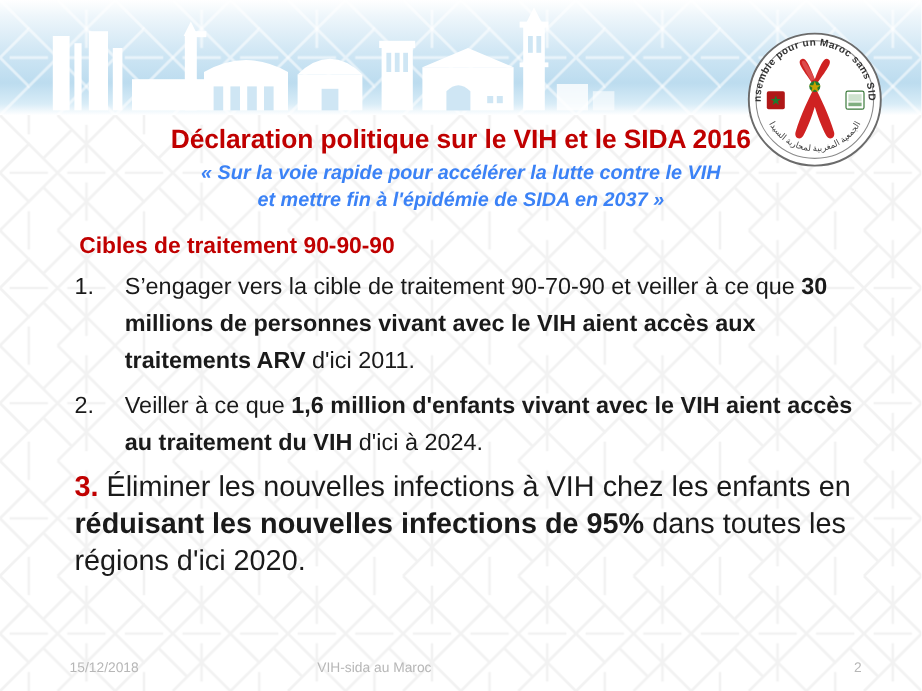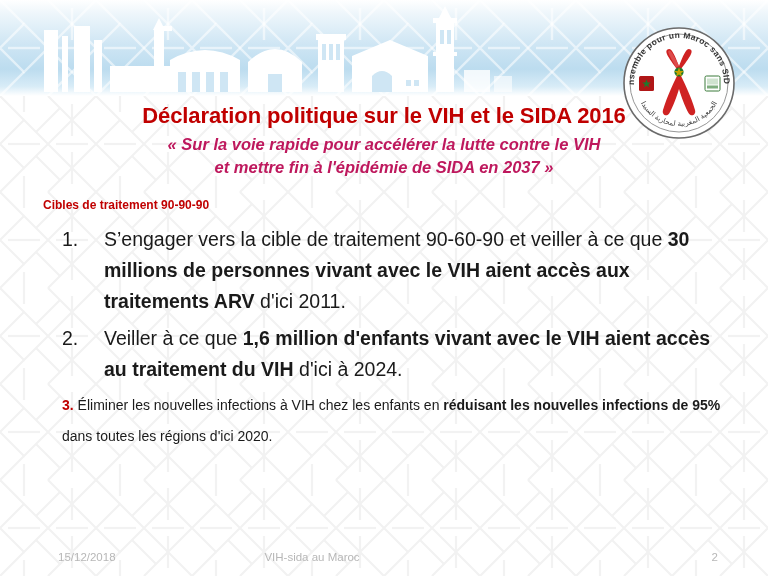--- a/index.html
+++ b/index.html
@@ -75,43 +75,43 @@
   }
   #main-title {
     color: #C00000;
     font-size: 22px;
     font-weight: bold;
     line-height: 28px;
     letter-spacing: -0.1px;
     white-space: nowrap;
   }
   #subtitle {
-    color: #be185d;
+    color: #3b82f6;
     font-size: 16.5px;
     font-weight: bold;
     font-style: italic;
     line-height: 23px;
     margin-top: 3px;
   }
   #subtitle .sub-line { display: block; }
 
   
   #body {
     position: absolute;
     left: 0;
     top: 193px;
     width: 768px;
     z-index: 3;
   }
   .section-heading {
     color: #C00000;
-    font-size: 12px;
+    font-size: 19px;
     font-weight: bold;
     line-height: 25px;
-    margin-left: 43px;
+    margin-left: 66px;
   }
   .num-item {
     position: relative;
     margin-left: 62px;
     margin-right: 36px;
     font-size: 19.5px;
     color: #1a1a1a;
     line-height: 31px;
     padding-left: 42px;
     margin-top: 6px;
@@ -121,21 +121,21 @@
     left: 0;
     top: 0;
     font-size: 19.5px;
     color: #1a1a1a;
   }
   .num-item b { font-weight: bold; }
 
   .inline-item {
     margin-left: 62px;
     margin-right: 36px;
-    font-size: 14px;
+    font-size: 24px;
     color: #1a1a1a;
     line-height: 31px;
     margin-top: 5px;
   }
   .inline-item .marker-red {
     color: #C00000;
     font-weight: bold;
   }
   .inline-item b { font-weight: bold; }
 
@@ -302,21 +302,21 @@
       <span class="sub-line">et mettre fin à l'épidémie de SIDA en 2037 »</span>
     </div>
   </div>
 
   <div id="body">
 
     <div class="section-heading">Cibles de traitement 90-90-90</div>
 
     <div class="num-item">
       <span class="marker">1.</span>
-      <span class="rich"><span>S’engager vers la cible de traitement   90-60-90 et veiller à ce que </span><b>30 millions de personnes vivant avec le VIH aient accès aux traitements ARV</b><span> d'ici 2011.</span></span>
+      <span class="rich"><span>S’engager vers la cible de traitement   90-70-90 et veiller à ce que </span><b>30 millions de personnes vivant avec le VIH aient accès aux traitements ARV</b><span> d'ici 2011.</span></span>
     </div>
 
     <div class="num-item">
       <span class="marker">2.</span>
       <span class="rich"><span>Veiller à ce que </span><b>1,6 million d'enfants vivant avec le VIH aient accès au traitement du VIH</b><span> d'ici à 2024.</span></span>
     </div>
 
 
     <div class="inline-item">
       <span class="marker-red">3.</span><span class="rich"><span> Éliminer les nouvelles infections à VIH chez les enfants en </span><b>réduisant les nouvelles infections de 95%</b><span> dans toutes les régions d'ici 2020.</span></span>

